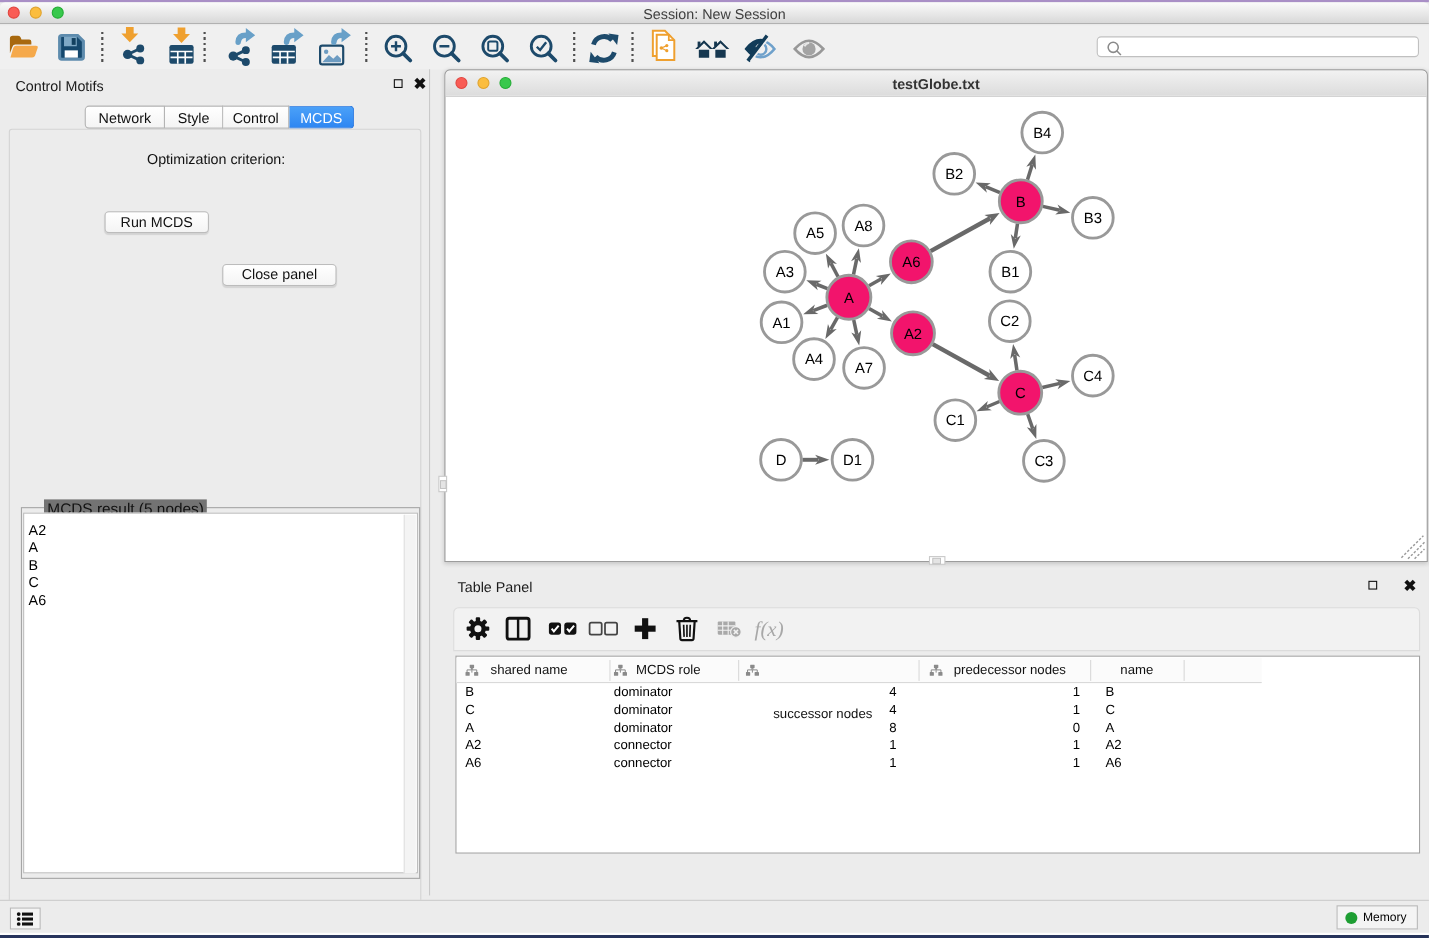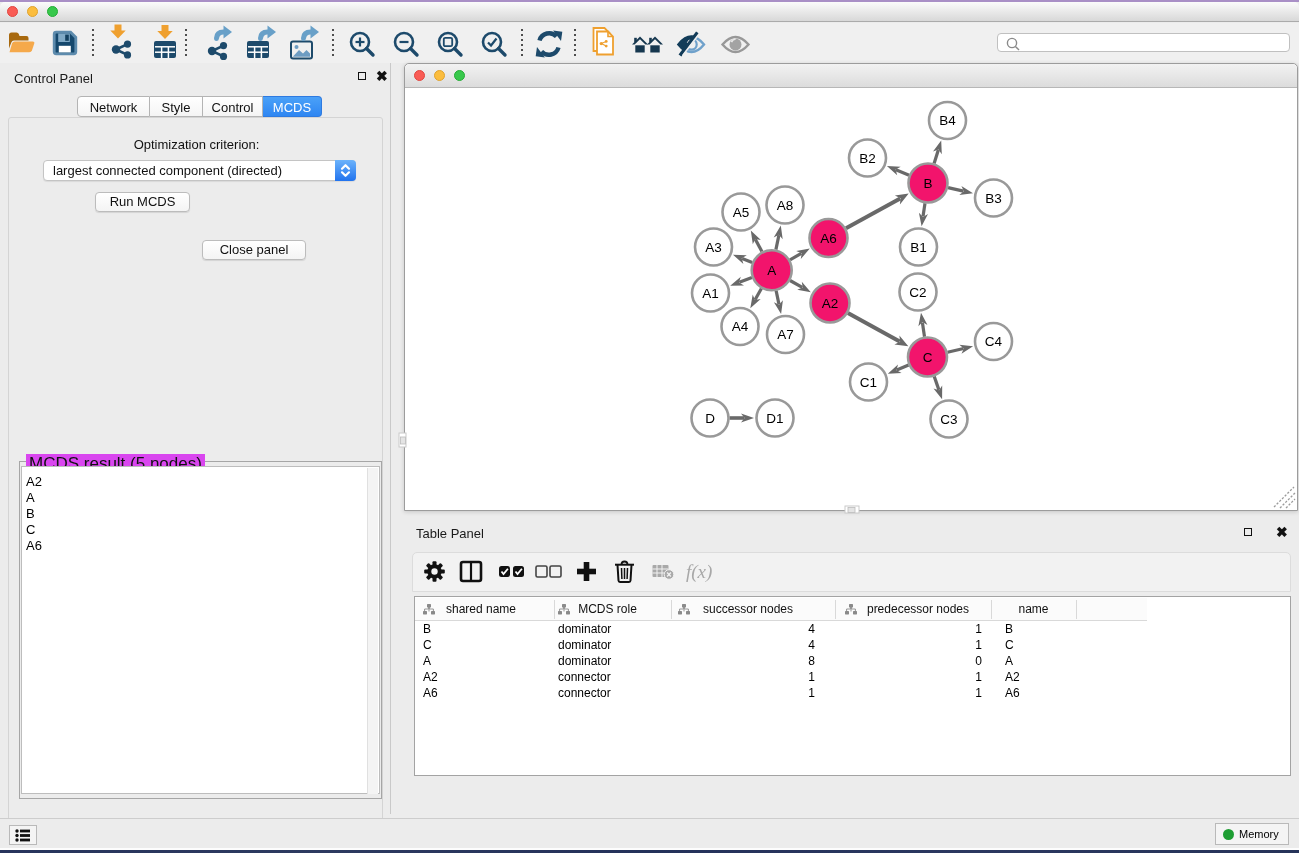--- a/index.html
+++ b/index.html
@@ -17,21 +17,21 @@
 .tabrow{position:absolute;top:33px;left:77px;height:21px;display:flex;}
 .tab{height:21px;line-height:21px;font-size:13px;color:#111;background:linear-gradient(#ffffff,#f4f4f4);border:1px solid #b4b4b4;border-left:none;padding:0 14px;text-align:center;}
 .tab.first{border-left:1px solid #b4b4b4;border-radius:4px 0 0 4px;}
 .tab.sel{background:linear-gradient(#4ba1f8,#2e86f2);color:#fff;border-color:#2e7ae0;border-radius:0 4px 4px 0;}
 #cpinner{position:absolute;left:8px;top:54px;width:375px;height:770px;border:1px solid #d4d4d4;border-radius:3px;background:#ececec;}
 #optlabel{position:absolute;left:0;width:375px;top:19px;text-align:center;font-size:13px;color:#111;}
 #dropdown{position:absolute;left:34px;top:42px;width:313px;height:21px;background:#fff;border:1px solid #c4c4c4;border-radius:4px;font-size:13px;color:#111;line-height:19px;padding-left:9px;box-shadow:0 1px 1px rgba(0,0,0,.08);}
 #dropdown .step{position:absolute;right:-1px;top:-1px;width:21px;height:21px;border-radius:0 4px 4px 0;background:linear-gradient(#6cb3fb,#2173ee);}
 .btn{position:absolute;height:20px;background:linear-gradient(#ffffff,#f4f4f4);border:1px solid #bcbcbc;border-radius:4px;font-size:13px;color:#111;text-align:center;line-height:18px;box-shadow:0 1px 1px rgba(0,0,0,.10);}
 #fieldset{position:absolute;left:10px;top:343px;width:363px;height:338px;border:1px solid #a6a6a6;}
-#fieldset .legend{position:absolute;left:6px;top:-8px;background:#d946ef;font-size:17px;color:#111;padding:0 3px;}
+#fieldset .legend{position:absolute;left:20px;top:-8px;background:#737373;font-size:14px;color:#111;padding:0 3px;}
 #mcdslist{position:absolute;left:1px;top:4px;width:359px;height:328px;background:#fff;border:1px solid #bdbdbd;font-size:13px;color:#000;}
 #mcdslist .sb{position:absolute;right:1px;top:1px;width:11px;height:326px;background:#f4f4f4;border-left:1px solid #e0e0e0;}
 
 #netwin{position:absolute;left:404px;top:63px;width:894px;height:448px;background:#fff;border:1px solid #9c9c9c;border-radius:5px 5px 0 0;box-shadow:0 1px 4px rgba(0,0,0,.16);}
 #nettitle{position:absolute;left:0;top:0;width:892px;height:24px;background:linear-gradient(#f2f2f2,#dcdcdc);border-bottom:1px solid #b7b7b7;border-radius:5px 5px 0 0;}
 #nettitle .t{position:absolute;left:0;right:0;top:5px;text-align:center;font-size:13px;color:#333;font-weight:bold;}
 
 #tpanel{position:absolute;left:404px;top:520px;width:895px;height:298px;background:#ececec;}
 #tpanel .hdr{position:absolute;left:12px;top:6px;font-size:13px;color:#1a1a1a;}
 #ttoolbar{position:absolute;left:8px;top:32px;width:879px;height:40px;background:#f2f2f2;border:1px solid #dcdcdc;border-radius:5px 5px 0 0;}
@@ -50,20 +50,21 @@
 #desktop-bottom{position:absolute;left:0;top:848px;width:1299px;height:5px;background:#fdfdfd;}
 #navy{position:absolute;left:0;top:850px;width:1299px;height:3px;background:linear-gradient(90deg,#27345c,#2d3a60 25%,#24315a 50%,#2b3860 75%,#263359);}
 .winbtns{position:absolute;top:7px;font-size:12px;color:#111;}
 </style></head>
 <body>
 <div id="desktop-top"></div>
 <div id="titlebar">
  <div class="tl" style="left:7px;background:#f95c55;border:1px solid #e14640;"></div>
  <div class="tl" style="left:27px;background:#fbbd3e;border:1px solid #e0a32e;"></div>
  <div class="tl" style="left:47px;background:#38c84c;border:1px solid #24ad36;"></div>
+ <div class="t">Session: New Session</div>
 </div>
 <div id="toolbar">
  <div class="sep" style="left:92px"></div>
  <div class="sep" style="left:185px"></div>
  <div class="sep" style="left:332px"></div>
  <div class="sep" style="left:521px"></div>
  <div class="sep" style="left:574px"></div>
  <svg id="tbicons" class="abs" style="left:0;top:0" width="780" height="40" viewBox="0 0 780 40">
       <g transform="translate(7,7)">
         <path d="M2 20 L2 5 Q2 2.5 4.5 2.5 L9.5 2.5 Q11.3 2.5 11.8 4 L12.5 6 L19.5 6 Q21.5 6 21.5 8 L21.5 10.5 L7 10.5 Q5 10.5 4.3 12.4 L2 18.5 z" fill="#a8690f"></path>
@@ -215,53 +216,48 @@
       </g>
     </svg>
  <div id="searchbox">
       <svg width="16" height="16" style="position:absolute;left:7px;top:2px" viewBox="0 0 16 16">
         <circle cx="7" cy="7" r="4.6" fill="none" stroke="#8a8a8a" stroke-width="1.4"></circle>
         <line x1="10.4" y1="10.4" x2="14" y2="14" stroke="#8a8a8a" stroke-width="1.4"></line>
       </svg>
     </div>
 </div>
 <div id="cpanel">
- <div class="hdr">Control Panel</div>
+ <div class="hdr">Control Motifs</div>
  <div class="winbtns" style="left:358px;top:6px;"><span style="display:inline-block;width:8px;height:8px;border:1.5px solid #111;"></span></div>
  <div class="winbtns" style="left:376px;top:5px;font-weight:bold;font-size:14px;">✖</div>
  <div class="tabrow">
   <div class="tab first" style="width:73px;padding:0;">Network</div>
       <div class="tab" style="width:53px;padding:0;">Style</div>
       <div class="tab" style="width:60px;padding:0;">Control</div>
       <div class="tab sel" style="width:59px;padding:0;">MCDS</div>
  </div>
  <div id="cpinner">
   <div id="optlabel">Optimization criterion:</div>
-  <div id="dropdown">largest connected component (directed)
-    <div class="step"><svg width="21" height="21" viewBox="0 0 21 21">
-            <path d="M7 8.7 L10.5 5.2 L14 8.7" fill="none" stroke="#fff" stroke-width="2.2" stroke-linecap="round" stroke-linejoin="round"></path>
-            <path d="M7 12.3 L10.5 15.8 L14 12.3" fill="none" stroke="#fff" stroke-width="2.2" stroke-linecap="round" stroke-linejoin="round"></path>
-          </svg></div>
-  </div>
   <div class="btn" style="left:86px;top:74px;width:95px;">Run MCDS</div>
   <div class="btn" style="left:193px;top:74px;width:104px;margin-top:48px;">Close panel</div>
   <div id="fieldset">
    <div class="legend">MCDS result (5 nodes)</div>
    <div id="mcdslist">
      <div style="padding:7px 0 0 4px;line-height:16px;">A2<br>A<br>B<br>C<br>A6</div>
      <div class="sb"></div>
    </div>
   </div>
  </div>
 </div>
 <div id="netwin">
  <div id="nettitle">
   <div class="tl" style="left:9px;top:6px;width:11px;height:11px;background:#f95c55;border:1px solid #e14640;"></div>
   <div class="tl" style="left:29px;top:6px;width:11px;height:11px;background:#fbbd3e;border:1px solid #e0a32e;"></div>
   <div class="tl" style="left:49px;top:6px;width:11px;height:11px;background:#38c84c;border:1px solid #24ad36;"></div>
+  <div class="t">testGlobe.txt</div>
  </div>
  <svg id="graph" class="abs" style="left:0;top:24px" width="892" height="421" viewBox="0 0 892 421" overflow="visible">
       <line x1="356.9" y1="163.6" x2="350.3" y2="151.2" stroke="#696969" stroke-width="3.2"></line>
 <polygon points="345.8,142.6 355.9,151.9 350.2,150.9 347.8,156.2" fill="#696969"></polygon>
 <line x1="370.9" y1="161.6" x2="373.9" y2="147.1" stroke="#696969" stroke-width="3.2"></line>
 <polygon points="375.8,137.6 377.7,151.2 373.9,146.7 368.7,149.4" fill="#696969"></polygon>
 <line x1="347.2" y1="174.4" x2="337.1" y2="170.4" stroke="#696969" stroke-width="3.2"></line>
 <polygon points="328.0,166.8 341.8,167.3 336.7,170.2 338.4,175.9" fill="#696969"></polygon>
 <line x1="347.0" y1="189.5" x2="334.3" y2="194.3" stroke="#696969" stroke-width="3.2"></line>
 <polygon points="325.2,197.7 335.8,188.8 333.9,194.4 339.0,197.4" fill="#696969"></polygon>
@@ -430,21 +426,21 @@
 <div style="position:absolute;left:143px;top:0;">
           <svg width="12" height="11" viewBox="0 0 12 11" style="position:absolute;top:6px;">
             <g fill="#8a8a8a">
               <rect x="4" y="0" width="4" height="3.4" rx="0.6"></rect>
               <rect x="0" y="7" width="4" height="3.4" rx="0.6"></rect>
               <rect x="8" y="7" width="4" height="3.4" rx="0.6"></rect>
               <path d="M5.6 3 L5.6 5 L1.6 5 L1.6 7.5 M6.4 3 L6.4 5 L10.4 5 L10.4 7.5 M6 5 L6 7.5" stroke="#8a8a8a" stroke-width="0.9" fill="none"></path>
             </g>
           </svg>
         </div>
-<div class="th" style="left:256px;width:164px;padding-right:10px;">successor nodes</div>
+<div class="th" style="left:256px;width:164px;padding-right:10px;margin-top:40px;">successor nodes</div>
 <div style="position:absolute;left:263px;top:0;">
           <svg width="12" height="11" viewBox="0 0 12 11" style="position:absolute;top:6px;">
             <g fill="#8a8a8a">
               <rect x="4" y="0" width="4" height="3.4" rx="0.6"></rect>
               <rect x="0" y="7" width="4" height="3.4" rx="0.6"></rect>
               <rect x="8" y="7" width="4" height="3.4" rx="0.6"></rect>
               <path d="M5.6 3 L5.6 5 L1.6 5 L1.6 7.5 M6.4 3 L6.4 5 L10.4 5 L10.4 7.5 M6 5 L6 7.5" stroke="#8a8a8a" stroke-width="0.9" fill="none"></path>
             </g>
           </svg>
         </div>

